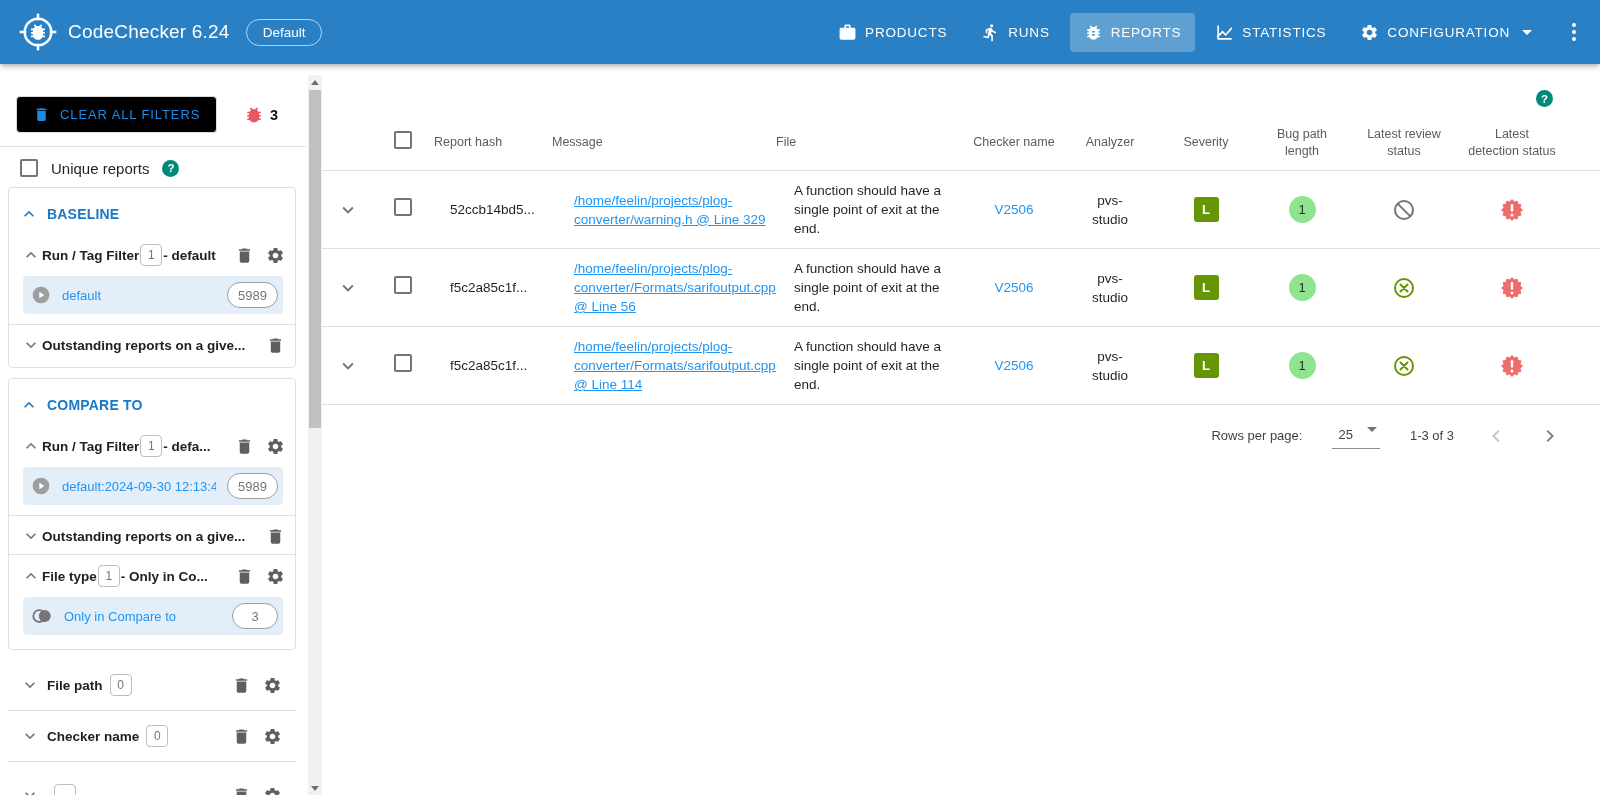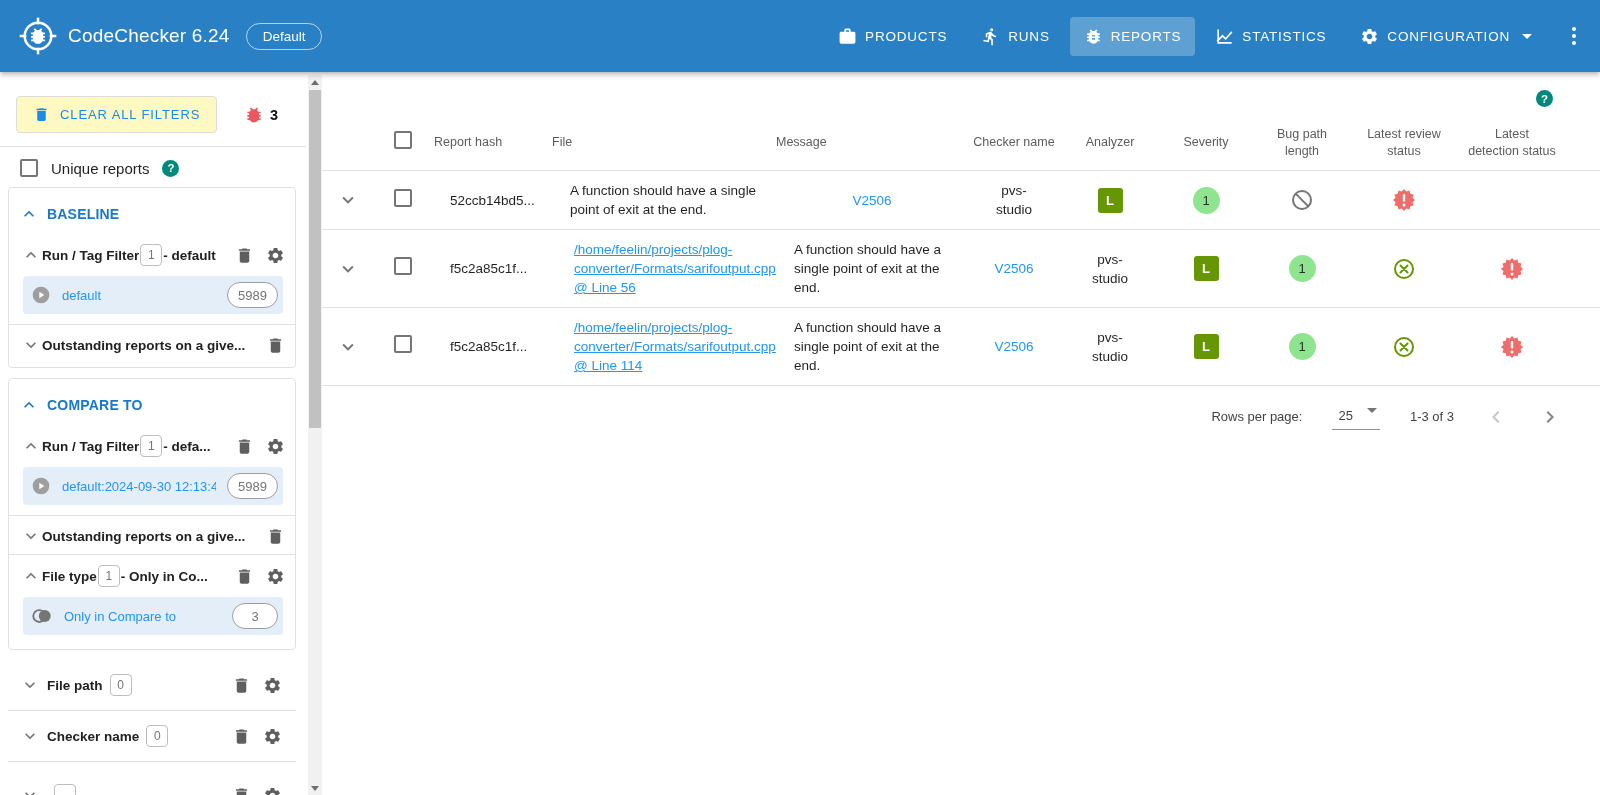--- a/index.html
+++ b/index.html
@@ -1,20 +1,20 @@
 <!DOCTYPE html>
 <html><head>
 <meta charset="utf-8">
 <style>
   * { box-sizing: border-box; margin: 0; padding: 0; }
   html,body { width:1600px; height:795px; overflow:hidden; }
   body { position:relative; font-family:"Liberation Sans", sans-serif; background:#fff; color:rgba(0,0,0,.87); }
 
   
-  .appbar { position:absolute; top:0; left:0; right:0; height:72px; background:#2a80c4;
+  .appbar { position:absolute; top:0; left:0; right:0; height:64px; background:#2a80c4;
             display:flex; align-items:center; padding:0 14px; color:#fff;
             box-shadow:0 2px 4px -1px rgba(0,0,0,.2), 0 4px 5px 0 rgba(0,0,0,.14); z-index:20; }
   .logo { width:40px; height:40px; margin:0 10px 0 4px; flex:0 0 auto; }
   .app-title { font-size:19px; font-weight:500; letter-spacing:.2px; margin-right:16px; white-space:nowrap; }
   .product-pill { border:1px solid rgba(255,255,255,.65); border-radius:16px; padding:5px 16px;
                   font-size:13.5px; font-weight:500; cursor:pointer; }
   .nav { margin-left:auto; display:flex; align-items:center; gap:6px; }
   .nav-item { display:flex; align-items:center; gap:8px; padding:10px 14px; border-radius:4px;
               font-size:13.5px; font-weight:500; letter-spacing:.8px; cursor:pointer; white-space:nowrap; }
   .nav-item.active { background:rgba(255,255,255,.25); }
@@ -22,21 +22,21 @@
   .nav-caret { width:0; height:0; border-left:5px solid transparent; border-right:5px solid transparent;
                border-top:5px solid #fff; margin-left:4px; }
   .kebab { display:flex; flex-direction:column; gap:3px; padding:8px 10px; margin-left:10px; cursor:pointer; }
   .kebab i { width:4px; height:4px; border-radius:50%; background:#fff; }
 
   
   .sidebar { position:absolute; top:64px; left:0; width:306px; bottom:0; overflow:hidden; background:#fff; }
   .side-top { display:flex; align-items:center; margin:32px 14px 0 16px; }
   .clear-btn { display:flex; align-items:center; gap:10px; border:1px solid #dcdcdc; border-radius:4px;
                height:37px; padding:0 16px; color:#1e88e5; font-size:13px; font-weight:500;
-               letter-spacing:.9px; cursor:pointer; background:#fef9c3; }
+               letter-spacing:.9px; cursor:pointer; background:#000000; }
   .clear-btn svg { width:17px; height:17px; fill:#1e88e5; }
   .bugcount { margin-left:auto; margin-right:14px; display:flex; align-items:center; gap:6px;
               font-size:14.5px; font-weight:700; color:#111; }
   .bugcount svg { width:20px; height:20px; fill:#e9585f; }
   .hdivider { border-top:1px solid #e0e0e0; margin:13px 0 0 0; }
   .unique-row { display:flex; align-items:center; gap:13px; margin:12px 14px 10px 20px; }
   .checkbox { width:18px; height:18px; border:2px solid #757575; border-radius:2px; background:#fff;
               flex:0 0 auto; cursor:pointer; }
   .unique-label { font-size:15px; color:rgba(0,0,0,.87); }
   .help-badge { width:17px; height:17px; border-radius:50%; background:#00897b; color:#fff;
@@ -373,36 +373,37 @@
 <div class="main">
 
   <div class="cleanup-row">
     <span class="help-badge">?</span>
   </div>
 
   <div class="trow thead">
     <div class="hcell center"></div>
     <div class="hcell center"><span class="checkbox" style="display:inline-block"></span></div>
     <div class="hcell lcell pad-hash">Report hash</div>
+    <div class="hcell lcell pad-msg">Message</div>
     <div class="hcell lcell pad-file">File</div>
-    <div class="hcell lcell pad-msg">Message</div>
     <div class="hcell center">Checker name</div>
     <div class="hcell center">Analyzer</div>
     <div class="hcell center">Severity</div>
     <div class="hcell center" style="padding:8px 14px;">Bug path length</div>
     <div class="hcell center" style="padding:8px 10px;">Latest review status</div>
     <div class="hcell center" style="padding:8px 14px;">Latest detection status</div>
   </div>
 
   <div class="trow drow">
     <div class="cell center"><svg class="exp-icon" viewBox="0 0 24 24">
           <path d="M7.41 8.59L12 13.17l4.59-4.58L18 10l-6 6-6-6z"></path>
         </svg></div>
     <div class="cell center"><span class="checkbox" style="display:inline-block"></span></div>
     <div class="cell lcell pad-hash">52ccb14bd5...</div>
+    <div class="cell lcell pad-file"><a class="file-link">/home/feelin/projects/plog-converter/warning.h @ Line 329</a></div>
     <div class="cell lcell pad-msg">A function should have a single point of exit at the end.</div>
     <div class="cell center"><a class="checker-link">V2506</a></div>
     <div class="cell center"><span class="analyzer-txt">pvs-studio</span></div>
     <div class="cell center"><span class="sev-badge">L</span></div>
     <div class="cell center"><span class="bpl-badge">1</span></div>
     <div class="cell center">
       <svg class="status-svg" viewBox="0 0 24 24">
         <circle cx="12" cy="12" r="9" fill="none" stroke="#757575" stroke-width="2"></circle>
         <line x1="5.9" y1="5.9" x2="18.1" y2="18.1" stroke="#757575" stroke-width="2"></line>
       </svg>

